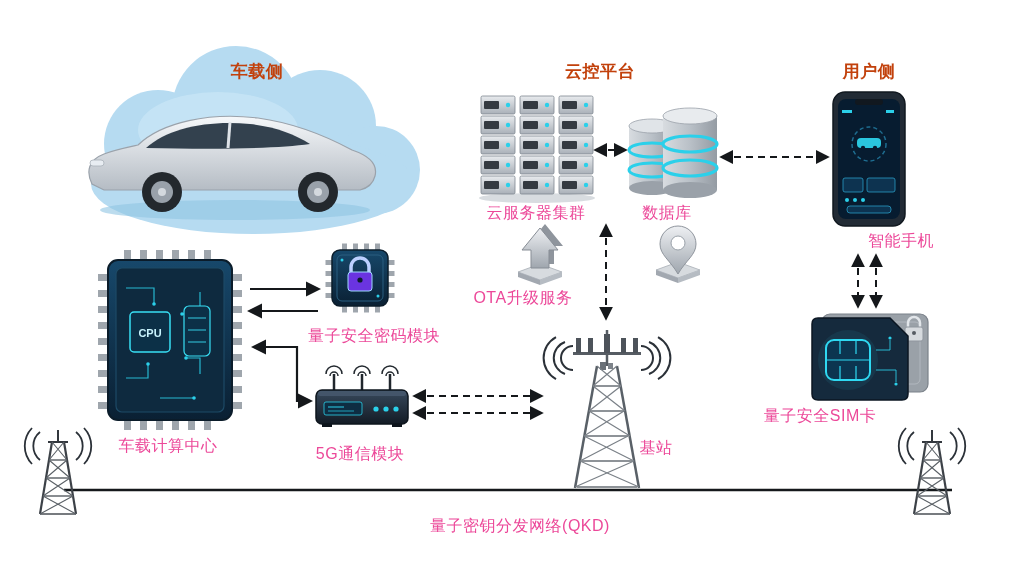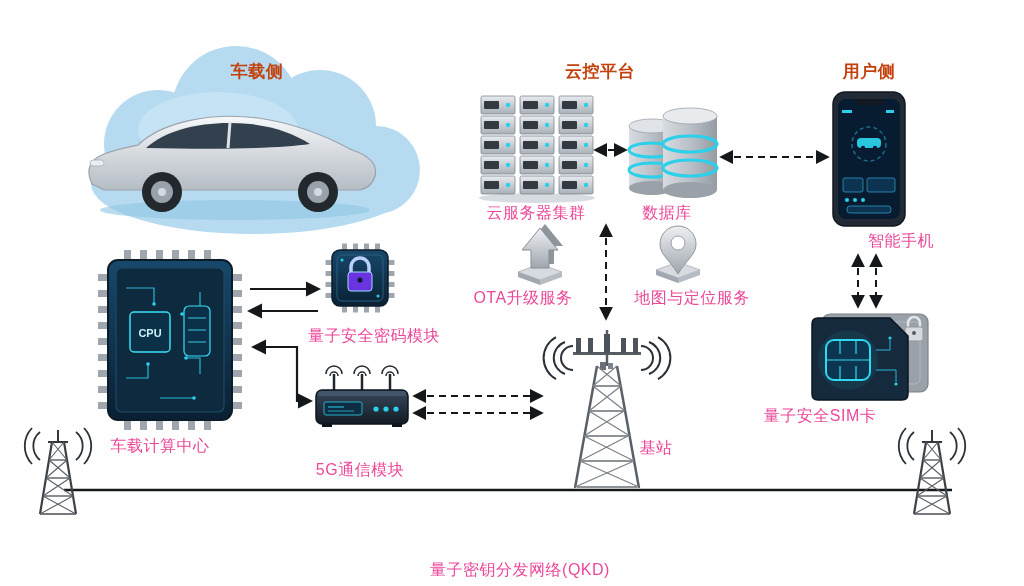--- a/index.html
+++ b/index.html
@@ -273,21 +273,20 @@
 </svg>
 
 <div class="lbl hdr" style="left:257px;top:60px;">车载侧</div>
 <div class="lbl hdr" style="left:594px;top:60px;margin-left:6px;">云控平台</div>
 <div class="lbl hdr" style="left:869px;top:60px;">用户侧</div>
 
 <div class="lbl" style="left:536px;top:203px;">云服务器集群</div>
 <div class="lbl" style="left:667px;top:203px;">数据库</div>
 <div class="lbl" style="left:858px;top:231px;margin-left:43px;">智能手机</div>
 <div class="lbl" style="left:523px;top:288px;">OTA升级服务</div>
-<div class="lbl" style="left:692px;top:288px;">地图与定位服务</div>
 <div class="lbl" style="left:374px;top:326px;">量子安全密码模块</div>
-<div class="lbl" style="left:160px;top:436px;">车载计算中心</div>
-<div class="lbl" style="left:360px;top:460px;">5G通信模块</div>
+<div class="lbl" style="left:168px;top:436px;">车载计算中心</div>
+<div class="lbl" style="left:360px;top:444px;">5G通信模块</div>
 <div class="lbl" style="left:656px;top:438px;">基站</div>
 <div class="lbl" style="left:820px;top:406px;">量子安全SIM卡</div>
-<div class="lbl" style="left:520px;top:516px;margin-top:44px;">量子密钥分发网络(QKD)</div>
+<div class="lbl" style="left:520px;top:516px;">量子密钥分发网络(QKD)</div>
 
 </div>
 
 </body></html>

